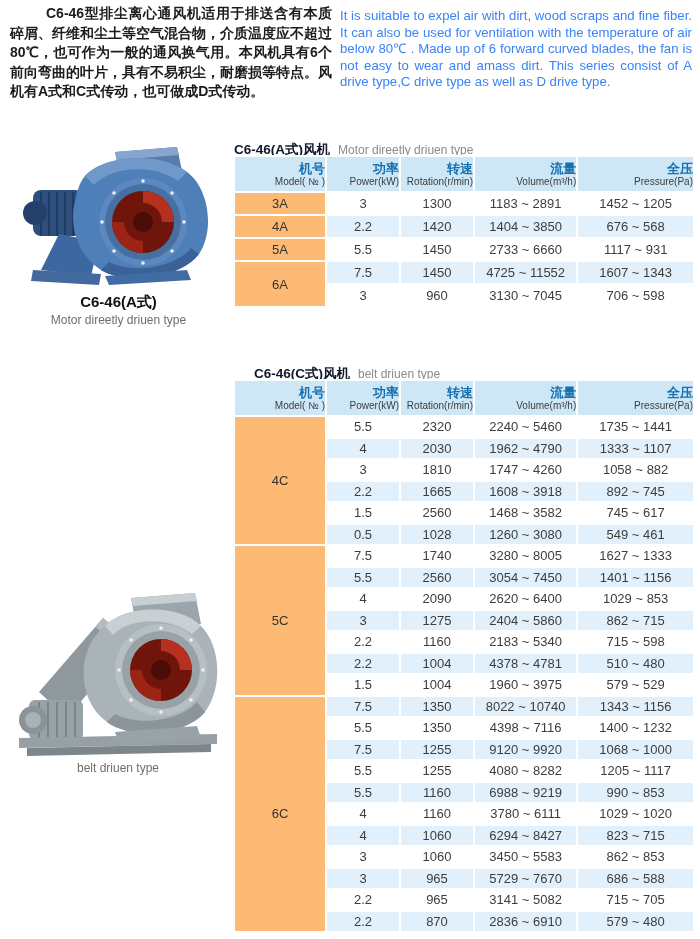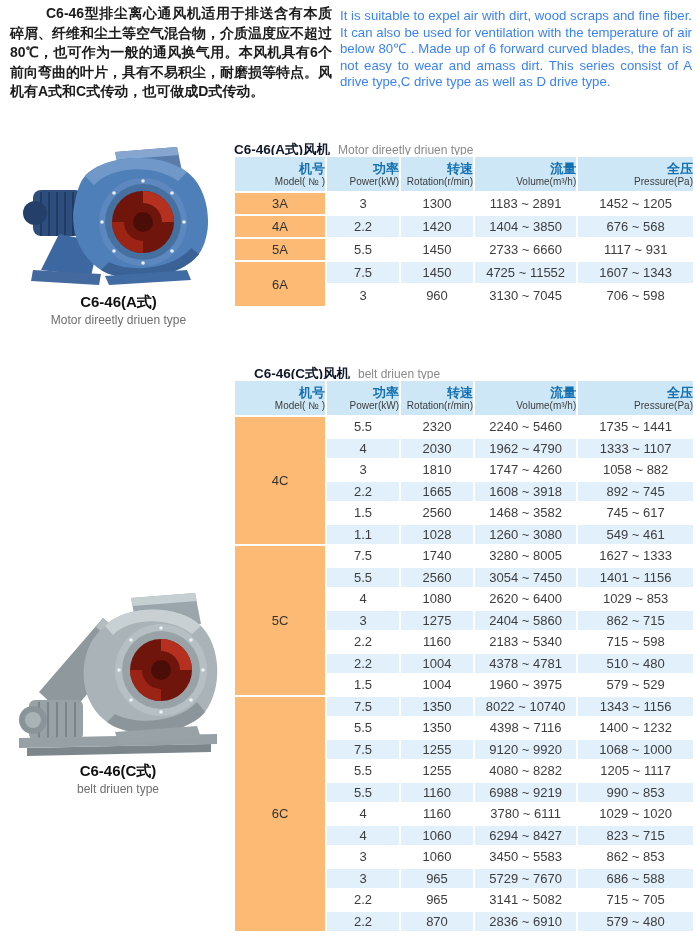--- a/index.html
+++ b/index.html
@@ -154,21 +154,20 @@
         <circle cx="150" cy="124" r="1.8"></circle>
           <circle cx="120" cy="112" r="1.8"></circle>
         <circle cx="108" cy="82" r="1.8"></circle>
           <circle cx="120" cy="52" r="1.8"></circle>
       </g>
       <circle cx="150" cy="82" r="31" fill="#6f150c"></circle>
       <path d="M150,51 a31,31 0 0 1 31,31 l-12,0 a19,19 0 0 0 -19,-19 Z" fill="#b5301f"></path>
       <path d="M150,113 a31,31 0 0 1 -31,-31 l12,0 a19,19 0 0 0 19,19 Z" fill="#9c2415"></path>
       <circle cx="150" cy="82" r="10" fill="#4a0d07"></circle>
     </svg>
-    <div class="cap-zh">C6-46(C式)</div>
     <div class="cap-en">belt driuen type</div>
   </div>
 
   <div class="tbl-title" id="title-a">
     <span class="t-zh">C6-46(A式)风机</span><span class="t-en">Motor direetly driuen type</span>
   </div>
 
   <table class="spec" id="table-a">
     <colgroup>
         <col class="c-model">
@@ -301,41 +300,41 @@
           <td class="stripe">1608 ~ 3918</td>
           <td class="stripe">892 ~ 745</td>
         </tr>
         <tr>
           <td>1.5</td>
           <td>2560</td>
           <td>1468 ~ 3582</td>
           <td>745 ~ 617</td>
         </tr>
         <tr>
-          <td class="stripe">1.1</td>
+          <td class="stripe">0.5</td>
           <td class="stripe">1028</td>
           <td class="stripe">1260 ~ 3080</td>
           <td class="stripe">549 ~ 461</td>
         </tr>
         <tr>
           <td class="model-cell" rowspan="7">5C</td>
           <td>7.5</td>
           <td>1740</td>
           <td>3280 ~ 8005</td>
           <td>1627 ~ 1333</td>
         </tr>
         <tr>
           <td class="stripe">5.5</td>
           <td class="stripe">2560</td>
           <td class="stripe">3054 ~ 7450</td>
           <td class="stripe">1401 ~ 1156</td>
         </tr>
         <tr>
           <td>4</td>
-          <td>1080</td>
+          <td>2090</td>
           <td>2620 ~ 6400</td>
           <td>1029 ~ 853</td>
         </tr>
         <tr>
           <td class="stripe">3</td>
           <td class="stripe">1275</td>
           <td class="stripe">2404 ~ 5860</td>
           <td class="stripe">862 ~ 715</td>
         </tr>
         <tr>

